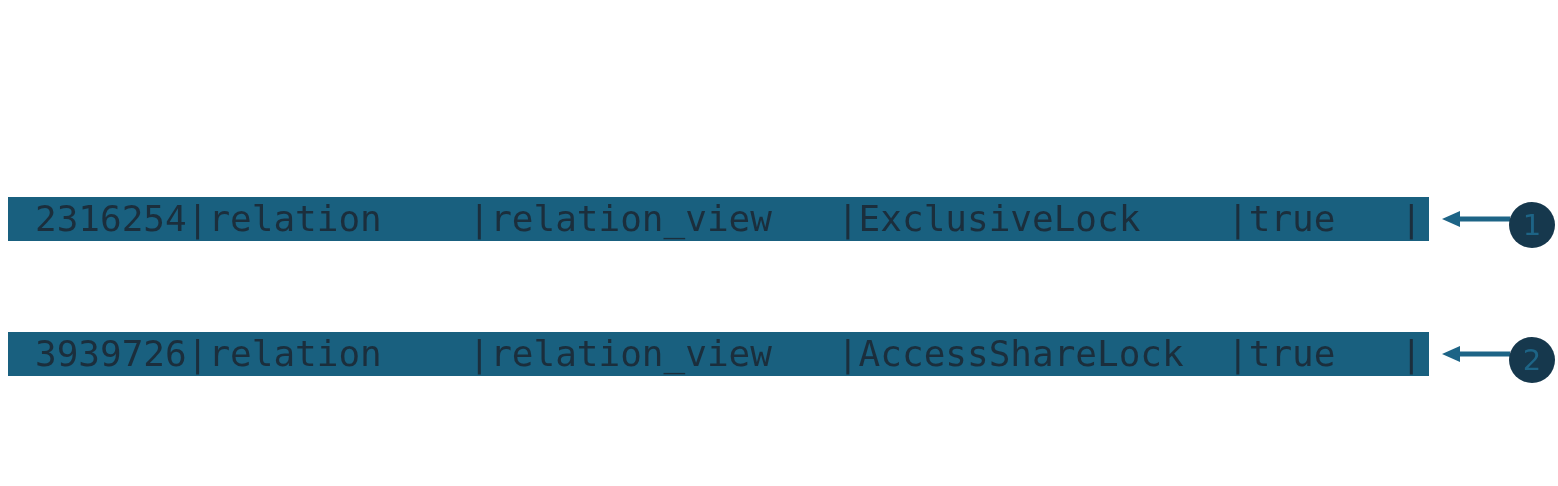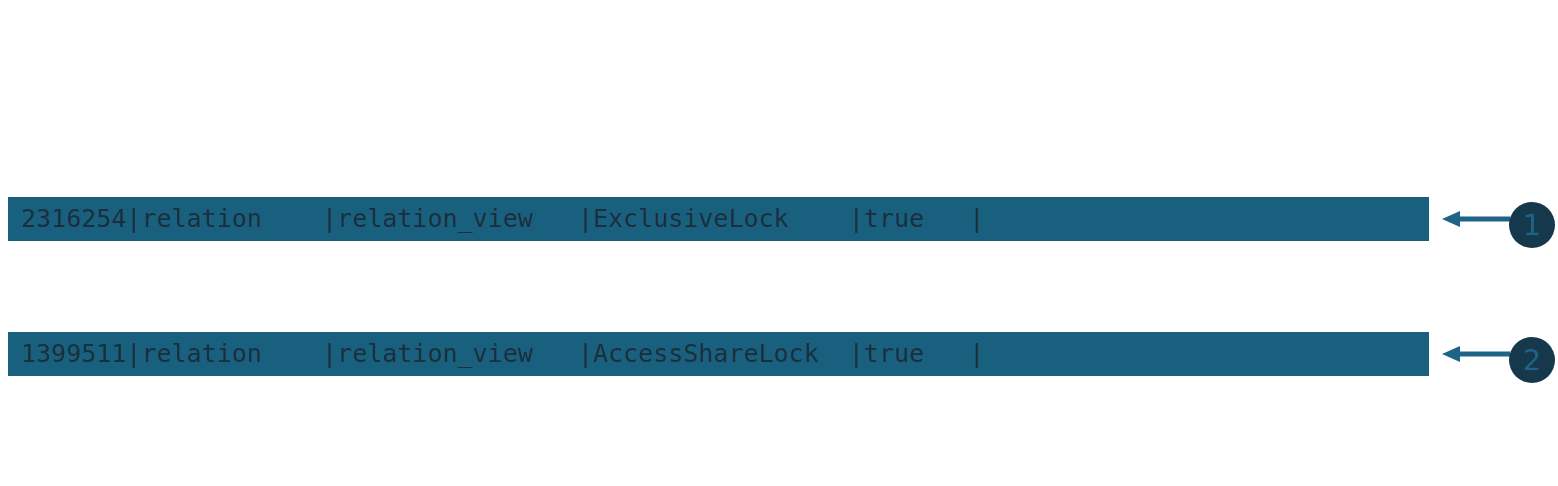--- a/index.html
+++ b/index.html
@@ -17,22 +17,22 @@
   .term-row {
     position: absolute;
     left: 8px;
     width: 1421px;
     height: 44px;
     background: var(--row-bg, #19607F);
   }
   .term-row .row-text {
     display: block;
     white-space: pre;
-    padding-left: 13px;
-    font-size: 25px;
+    padding-left: 27px;
+    font-size: 36px;
     line-height: 44px;
     color: var(--row-text, #1B2E3C);
     font-family: "DejaVu Sans Mono", monospace;
   }
   .row-1 { top: 197px; }
   .row-2 { top: 332px; }
 
   .callout-arrow {
     position: absolute;
     color: var(--accent, #1D6486);
@@ -73,21 +73,21 @@
   <svg class="callout-arrow arrow-1" width="68" height="18" viewBox="0 0 68 18" aria-hidden="true">
     <polygon points="0,9 18,1 18,17" fill="currentColor"></polygon>
     <rect x="15" y="6.5" width="53" height="5" fill="currentColor"></rect>
   </svg>
 
   <div class="callout-badge badge-1">
     <span class="badge-num">1</span>
   </div>
 
   <div class="term-row row-2">
-    <span class="row-text">1399511|relation    |relation_view   |AccessShareLock  |true   |</span>
+    <span class="row-text">3939726|relation    |relation_view   |AccessShareLock  |true   |</span>
   </div>
 
   <svg class="callout-arrow arrow-2" width="68" height="18" viewBox="0 0 68 18" aria-hidden="true">
     <polygon points="0,9 18,1 18,17" fill="currentColor"></polygon>
     <rect x="15" y="6.5" width="53" height="5" fill="currentColor"></rect>
   </svg>
 
   <div class="callout-badge badge-2">
     <span class="badge-num">2</span>
   </div>

